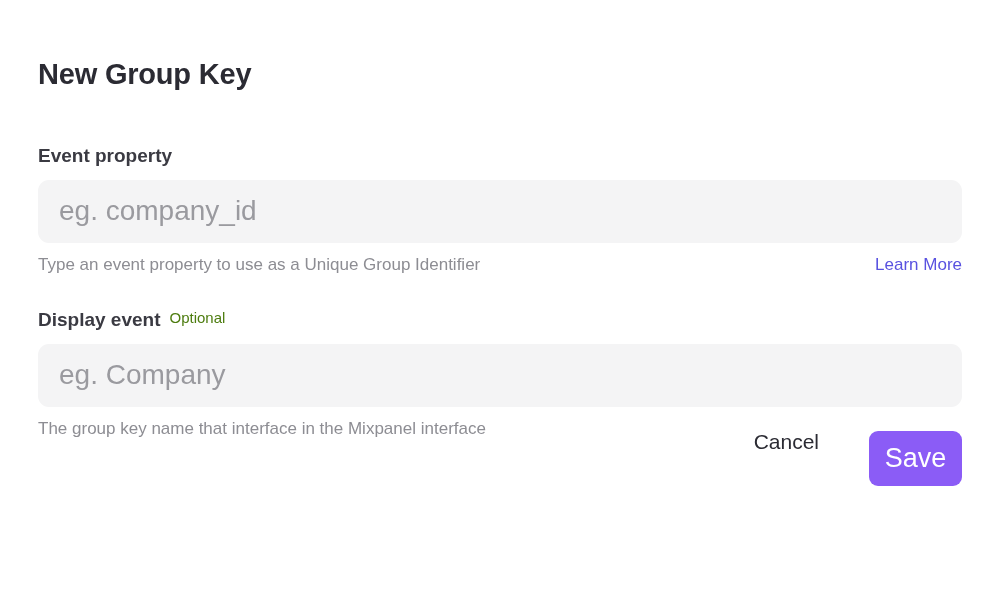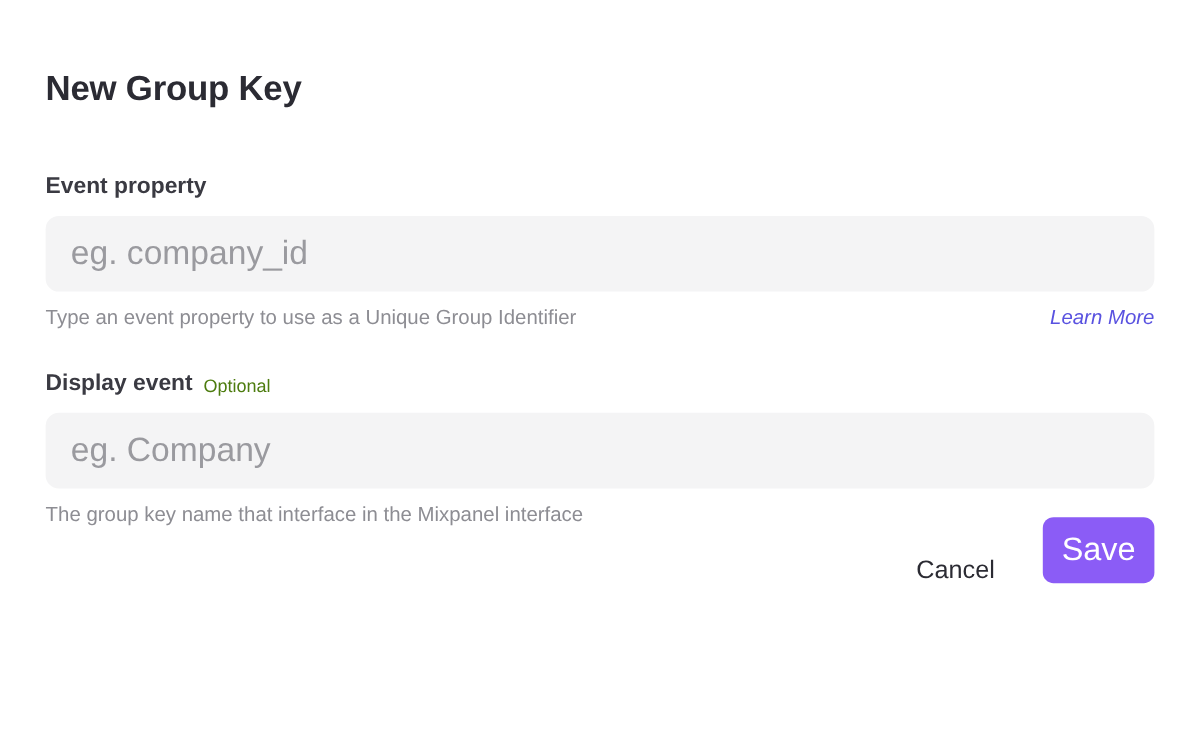--- a/index.html
+++ b/index.html
@@ -44,21 +44,21 @@
     top: 145px;
     width: 924px;
   }
 
   .field-group {
     width: 100%;
   }
 
   .field-label {
     display: flex;
-    align-items: flex-end;
+    align-items: flex-start;
     font-size: 19px;
     font-weight: 600;
     color: #3a3a42;
     line-height: 1.2;
     margin-bottom: 12px;
   }
 
   .field-label-optional {
     font-size: 15px;
     font-weight: 400;
@@ -98,35 +98,34 @@
     color: #8d8d93;
     line-height: 1.3;
   }
 
   .learn-more-link {
     font-size: 17px;
     color: #5952e0;
     text-decoration: none;
     cursor: pointer;
     white-space: nowrap;
-    font-style: italic;
   }
 
   .field-gap {
     height: 33px;
   }
 
   
   .footer-actions {
     position: absolute;
     right: 38px;
     bottom: 38px;
     display: flex;
-    align-items: flex-end;
-    gap: 40px;
+    align-items: flex-start;
+    gap: 50px;
   }
 
   .cancel-button {
     background: none;
     border: none;
     padding: 0;
     font-family: "Liberation Sans", sans-serif;
     font-size: 21px;
     color: #2b2b33;
     cursor: pointer;

